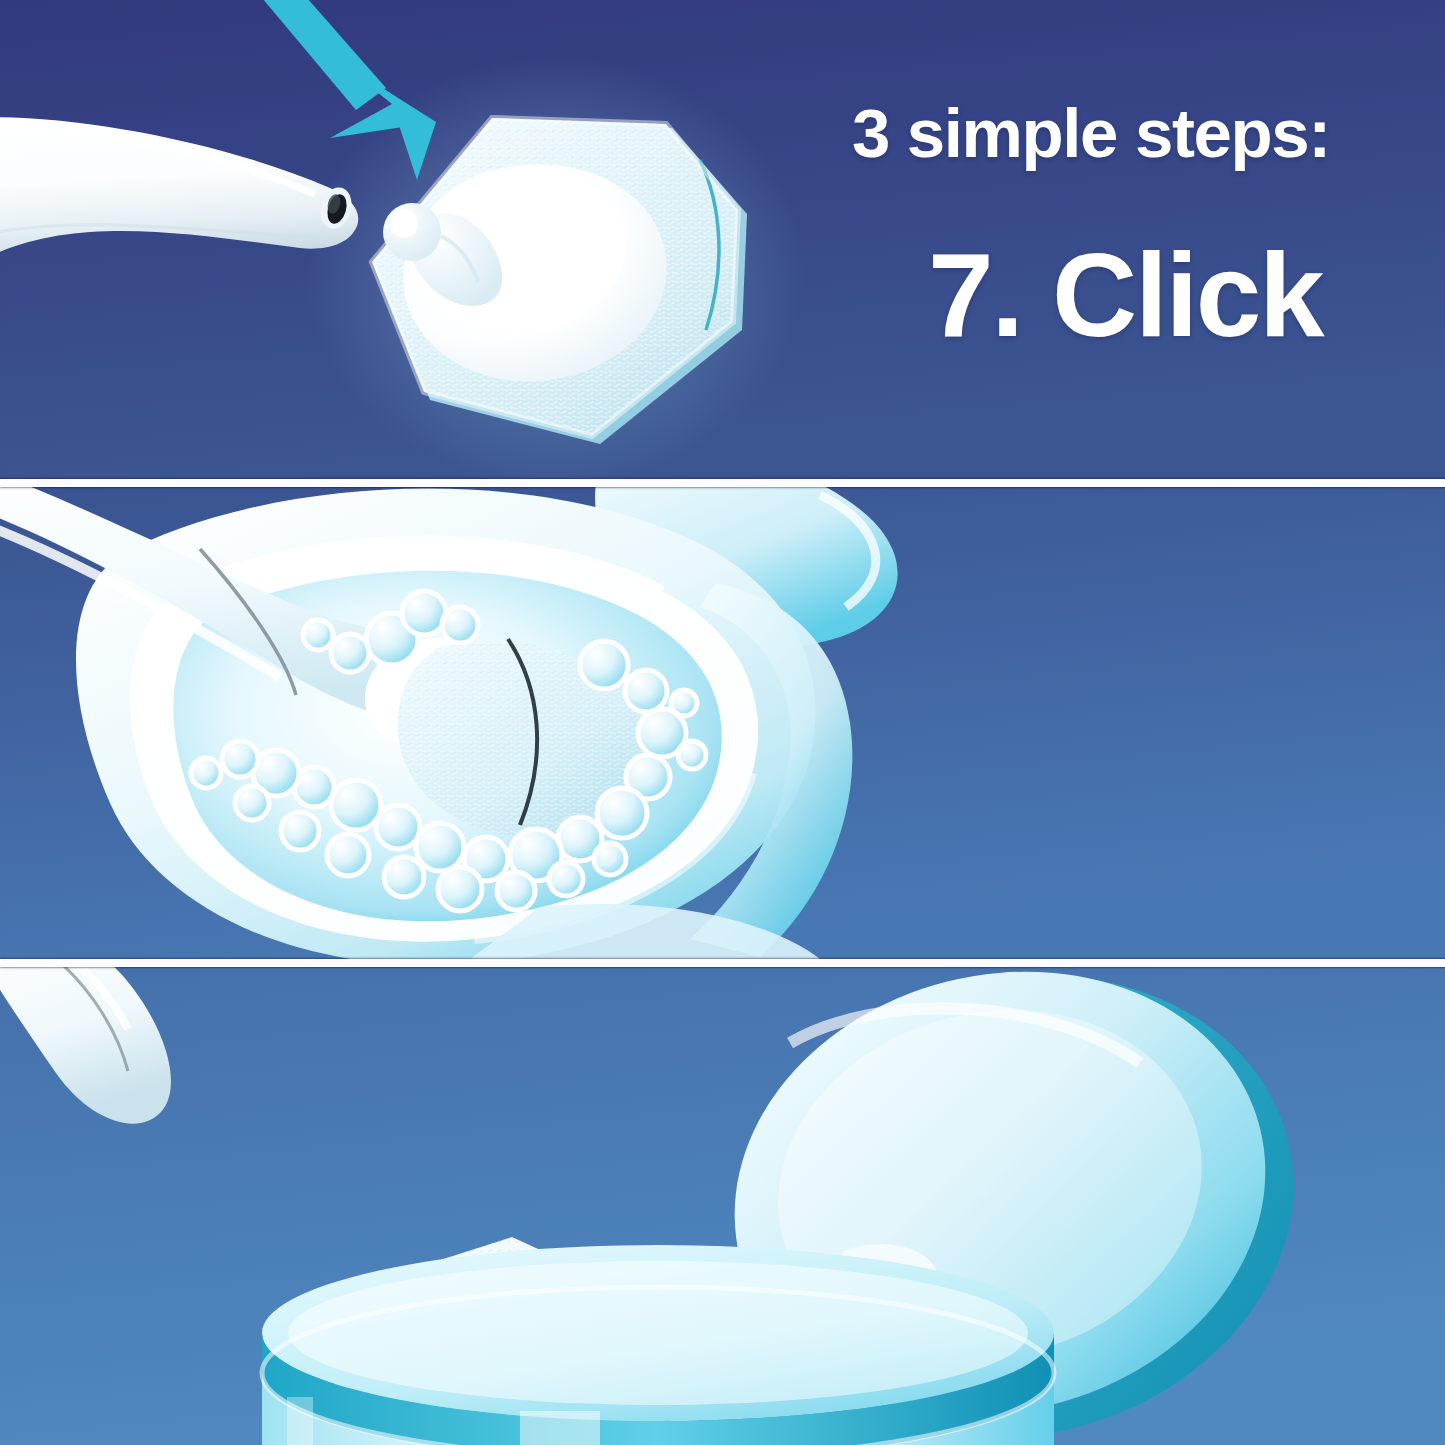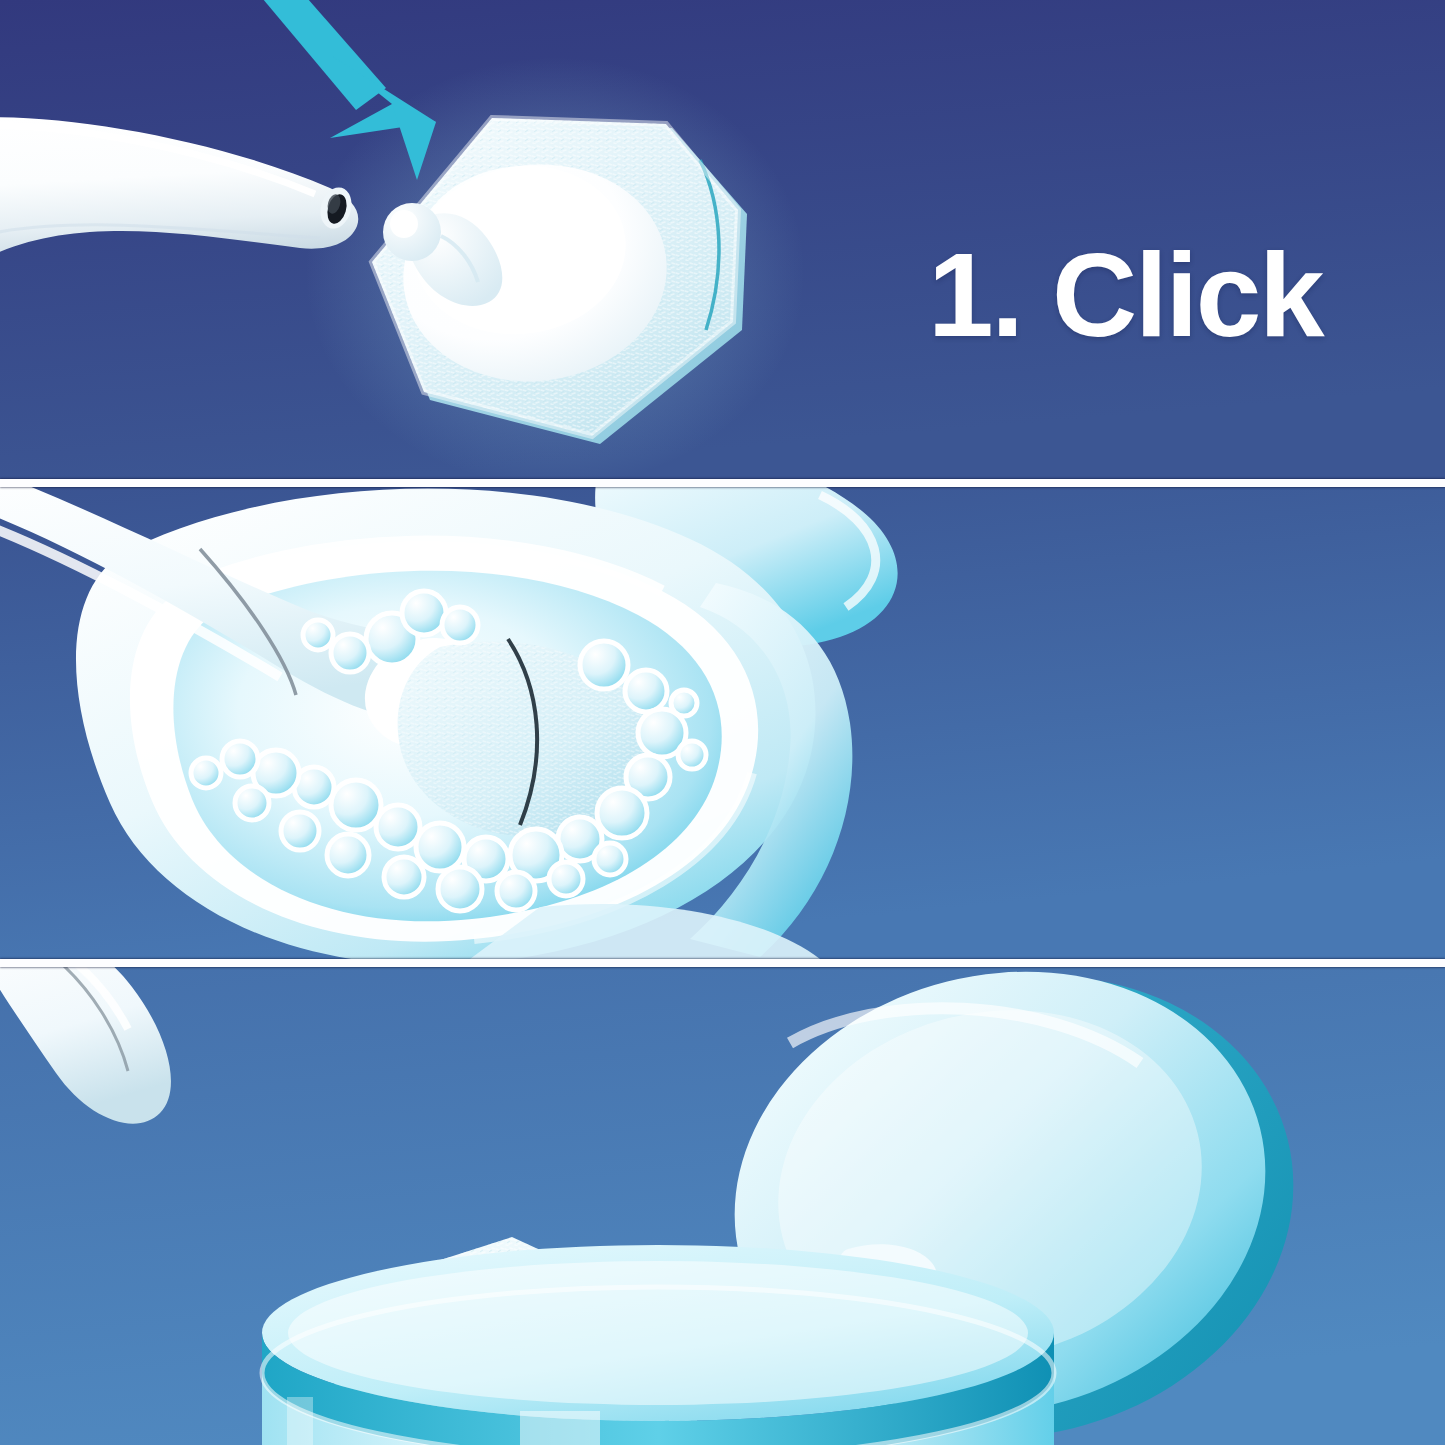--- a/index.html
+++ b/index.html
@@ -114,21 +114,22 @@
 
         <g>
           <path d="M418 222 C 440 206, 468 212, 487 238 C 506 264, 508 292, 489 302
                    C 468 313, 437 300, 420 274 C 404 250, 404 232, 418 222 Z" fill="url(#nubG)"></path>
           <circle cx="412" cy="232" r="29" fill="url(#nubG)"></circle>
           <circle cx="404" cy="224" r="14" fill="#ffffff" opacity="0.95"></circle>
           <path d="M441 236 C 458 244, 472 262, 478 282" stroke="#d4e8f1" stroke-width="4" fill="none" opacity="0.8"></path>
         </g>
       </g>
     </svg>
-    <div class="txt" id="step-1-label">1. Click</div>
+    <div class="txt" id="heading">3 simple steps:</div>
+    <div class="txt" id="step-1-label">7. Click</div>
   </div>
   <div class="divider" id="divider-1"></div>
 
   <div class="panel" id="panel-2">
     <svg class="art" width="1445" height="472" viewBox="0 0 1445 472">
       <defs>
         <linearGradient id="p2bg" x1="0" y1="0" x2="0.3" y2="1">
           <stop offset="0" stop-color="#3a5391"></stop>
           <stop offset="1" stop-color="#4878b3"></stop>
         </linearGradient>

